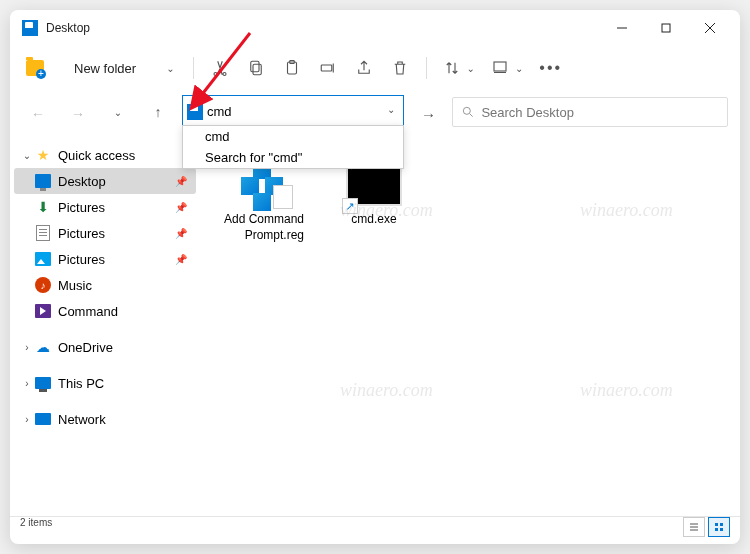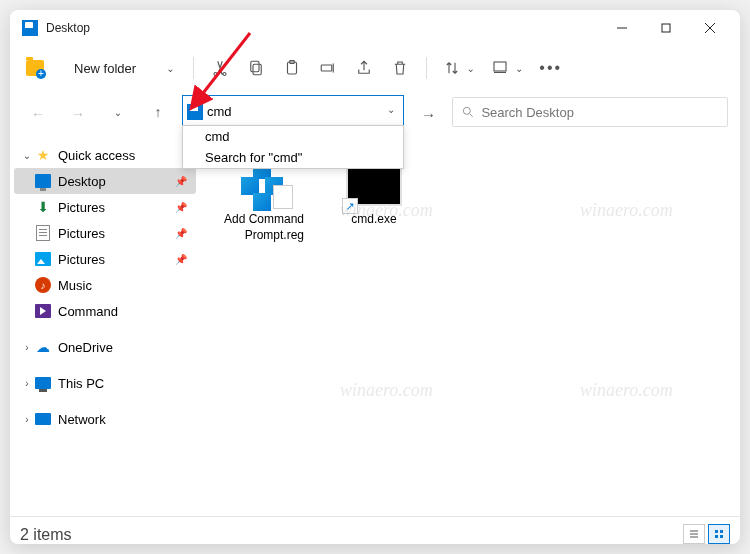--- a/index.html
+++ b/index.html
@@ -70,21 +70,21 @@
 .reg-cubes { width: 50px; height: 50px; position: relative; }
 .cube { position: absolute; width: 18px; height: 18px; background: linear-gradient(135deg, #1ba1e2, #0078d4); transform: rotate(0deg); }
 .cube.c1 { top: 4px; left: 16px; }
 .cube.c2 { top: 20px; left: 4px; }
 .cube.c3 { top: 20px; left: 28px; }
 .cube.c4 { top: 36px; left: 16px; }
 .reg-paper { position: absolute; bottom: -2px; right: -6px; width: 20px; height: 24px; background: #fff; border: 1px solid #ccc; }
 .cmd-thumb { width: 56px; height: 48px; background: #000; border: 2px solid #e0e0e0; position: relative; color: #fff; font-size: 8px; padding: 2px; }
 .cmd-thumb::before { content: ">"; position: absolute; top: 2px; left: 3px; color: #ccc; font-size: 9px; }
 .shortcut-arrow { position: absolute; bottom: -2px; left: -2px; width: 16px; height: 16px; background: #fff; border: 1px solid #ccc; display: flex; align-items: center; justify-content: center; color: #0078d4; font-size: 11px; }
-.statusbar { height: 28px; border-top: 1px solid #e5e5e5; display: flex; align-items: flex-end; padding: 0 10px; font-size: 16px; color: #444; }
+.statusbar { height: 28px; border-top: 1px solid #e5e5e5; display: flex; align-items: flex-start; padding: 0 10px; font-size: 10px; color: #444; }
 .statusbar .spacer { flex: 1; }
 .view-btn { width: 22px; height: 20px; border: 1px solid #ccc; margin-left: 3px; display: flex; align-items: center; justify-content: center; cursor: pointer; }
 .view-btn.active { border-color: #0078d4; background: #e5f1fb; }
 .arrow-annotation { position: absolute; top: 28px; left: 185px; z-index: 20; pointer-events: none; }
 .watermark { position: absolute; color: rgba(128,128,128,0.18); font-size: 18px; font-style: italic; pointer-events: none; font-family: Georgia, serif; }
 </style>
 </head>
 <body>
 
 <div class="window">

